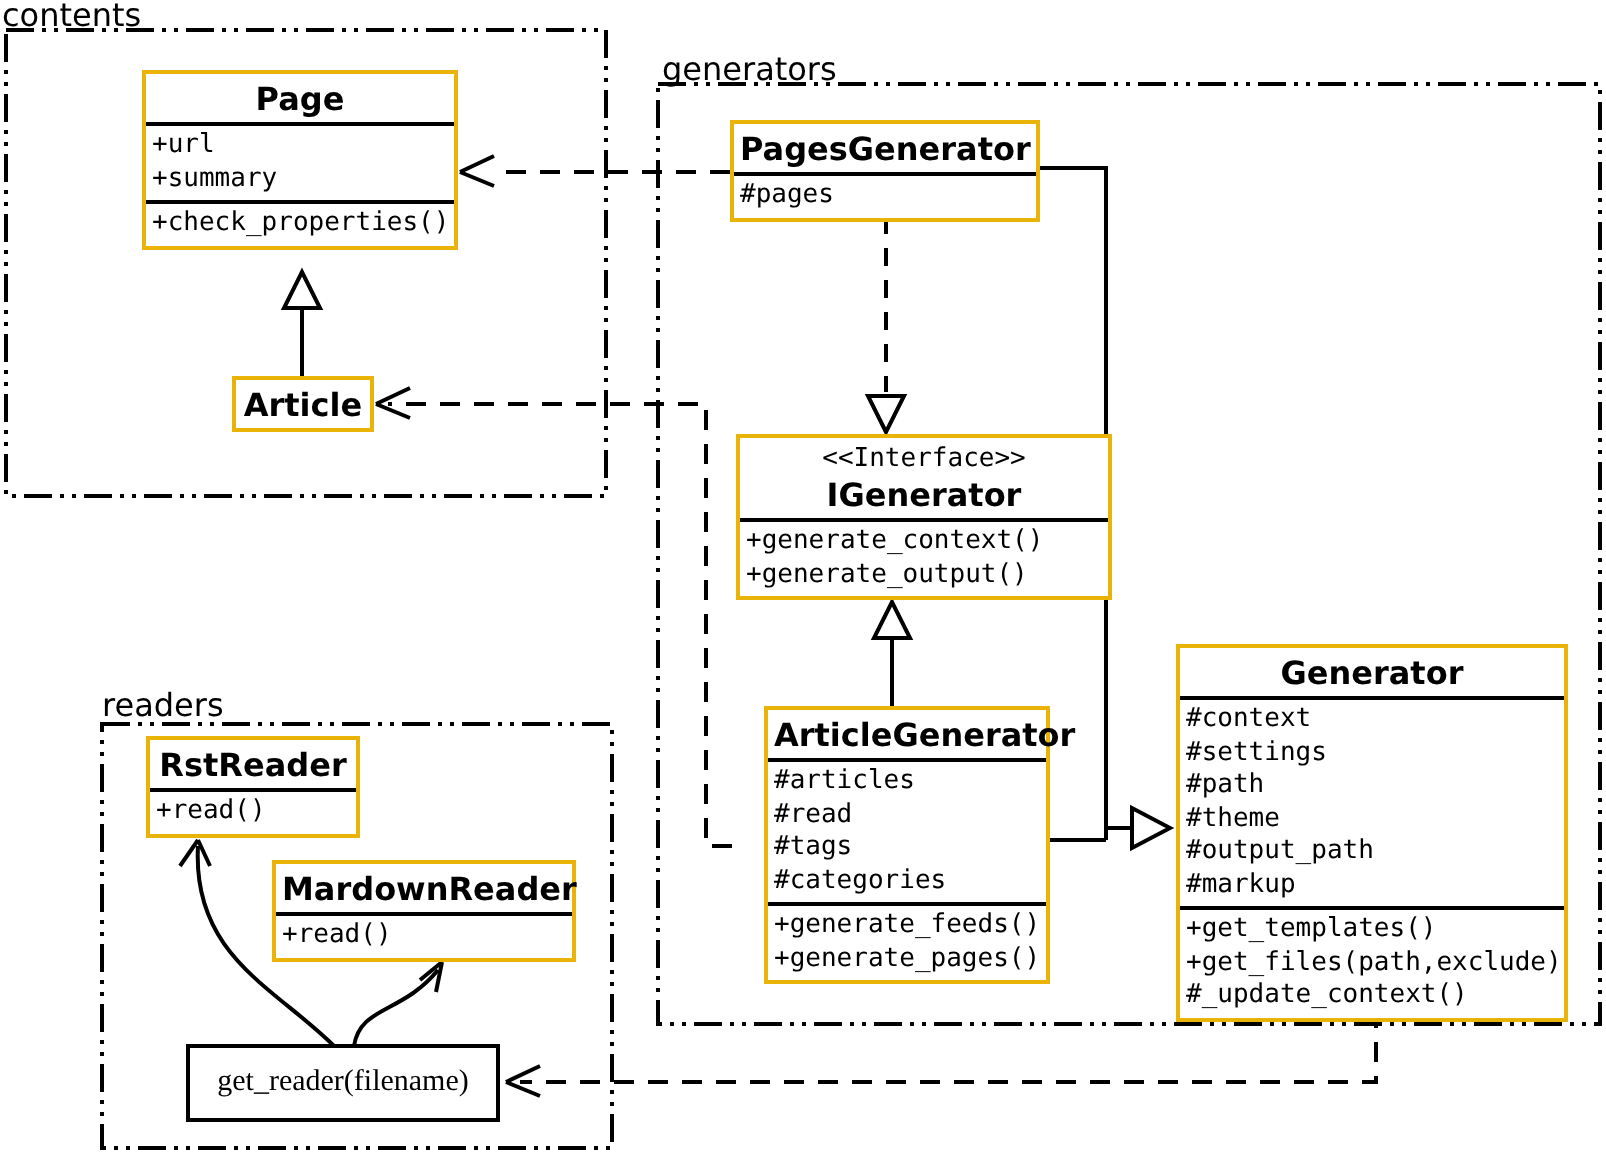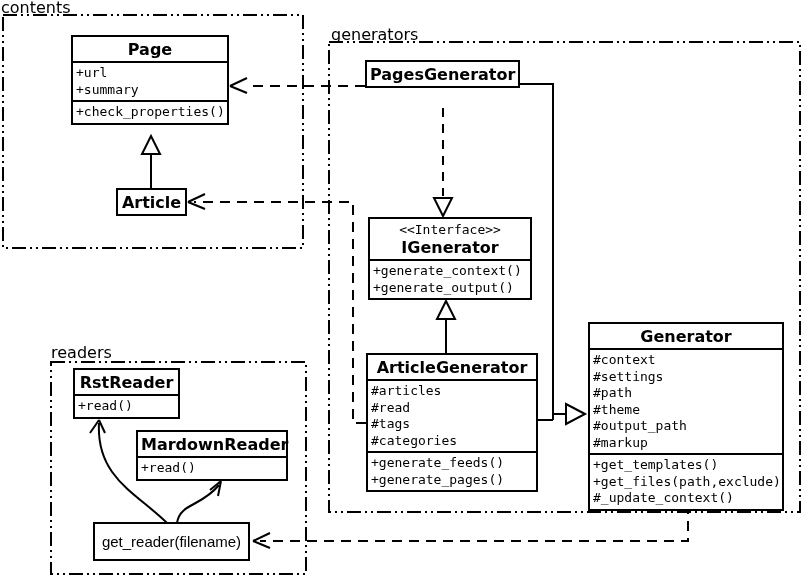--- a/index.html
+++ b/index.html
@@ -7,40 +7,40 @@
     position:relative;width:803px;height:579px;background:#ffffff;
     font-family:"DejaVu Sans",sans-serif;color:#000;overflow:hidden;
   }
   #edges{position:absolute;left:0;top:0;z-index:1;}
   .pkg-label{
     position:absolute;z-index:2;font-size:16px;line-height:16px;
     font-family:"DejaVu Sans",sans-serif;color:#000;white-space:nowrap;
   }
   .cls{
     position:absolute;z-index:3;box-sizing:border-box;
-    background:#ffffff;border:2px solid #000000;
+    background:#ffffff;border:2px solid #eab308;
   }
   .cls-title{
     font-family:"DejaVu Sans",sans-serif;font-weight:bold;font-size:16px;
     text-align:center;padding:3px 3px 2px 3px;white-space:nowrap;
   }
   .stereo{
     font-family:"DejaVu Sans Mono",monospace;font-size:13px;line-height:16px;
     text-align:center;padding-top:3px;white-space:nowrap;
   }
   .stereo + .cls-title{padding-top:0;}
   .cls-sec{border-top:2px solid #000;padding:2px 0;}
   .mem{
     font-family:"DejaVu Sans Mono",monospace;font-size:13px;line-height:16.5px;
     padding:0 3px;white-space:nowrap;
   }
   .fn-box{
     position:absolute;z-index:3;box-sizing:border-box;background:#ffffff;
     border:2px solid #000;display:flex;align-items:center;justify-content:center;
-    font-family:Liberation Sans, sans-serif;font-size:15px;white-space:nowrap;
+    font-family:Liberation Serif, serif;font-size:15px;white-space:nowrap;
   }
 </style>
 </head>
 <body>
 
 <div id="stage">
 
   <svg id="edges" width="803" height="579" viewBox="0 0 803 579">
     <g fill="none" stroke="#000" stroke-width="2">
 
@@ -111,32 +111,35 @@
       <div class="mem">+check_properties()</div>
     </div>
   </div>
 
   <div class="cls" style="left:116px;top:188px;width:71px">
     <div class="cls-title">Article</div>
   </div>
 
   <div class="cls" style="left:365px;top:60px;width:155px">
     <div class="cls-title">PagesGenerator</div>
+    <div class="cls-sec">
+      <div class="mem">#pages</div>
+    </div>
   </div>
 
-  <div class="cls" style="left:368px;top:217px;width:164px">
+  <div class="cls" style="left:368px;top:217px;width:188px">
     <div class="stereo">&lt;&lt;Interface&gt;&gt;</div>
     <div class="cls-title">IGenerator</div>
     <div class="cls-sec">
       <div class="mem">+generate_context()</div>
       <div class="mem">+generate_output()</div>
     </div>
   </div>
 
-  <div class="cls" style="left:366px;top:353px;width:172px">
+  <div class="cls" style="left:382px;top:353px;width:143px">
     <div class="cls-title">ArticleGenerator</div>
     <div class="cls-sec">
       <div class="mem">#articles</div>
       <div class="mem">#read</div>
       <div class="mem">#tags</div>
       <div class="mem">#categories</div>
     </div>
     <div class="cls-sec">
       <div class="mem">+generate_feeds()</div>
       <div class="mem">+generate_pages()</div>

